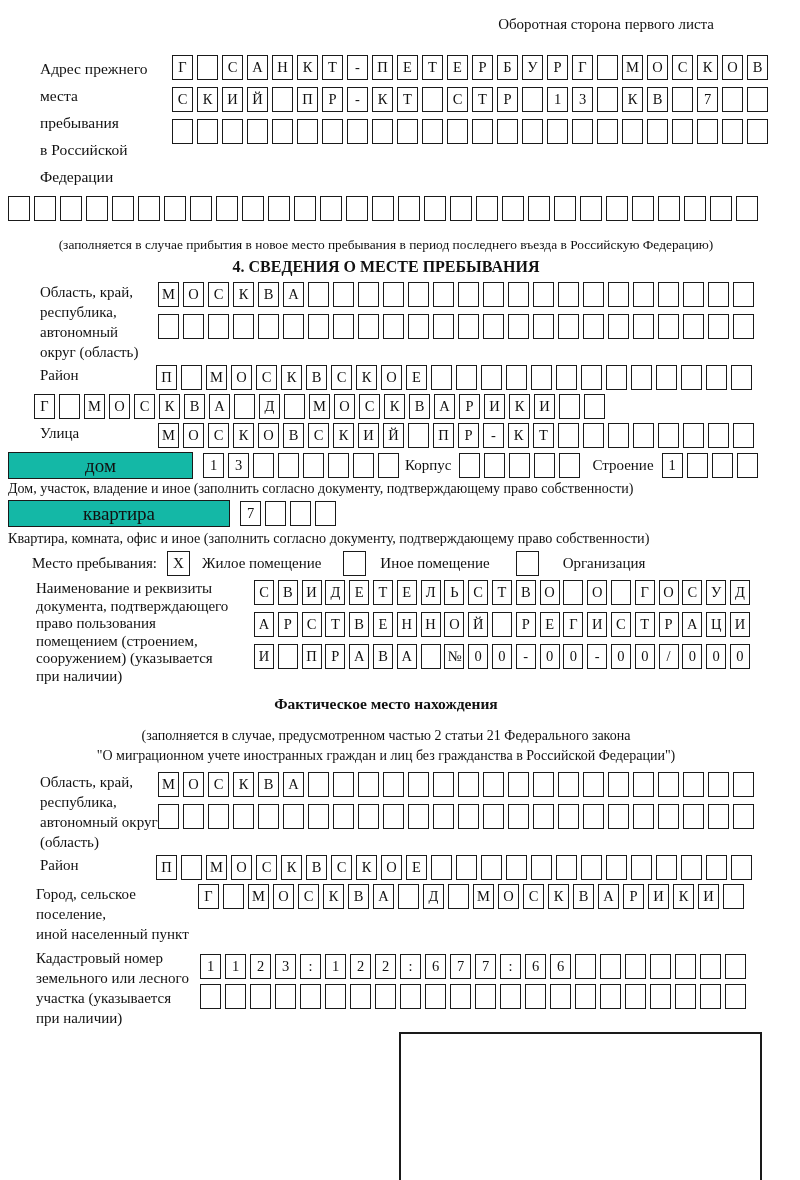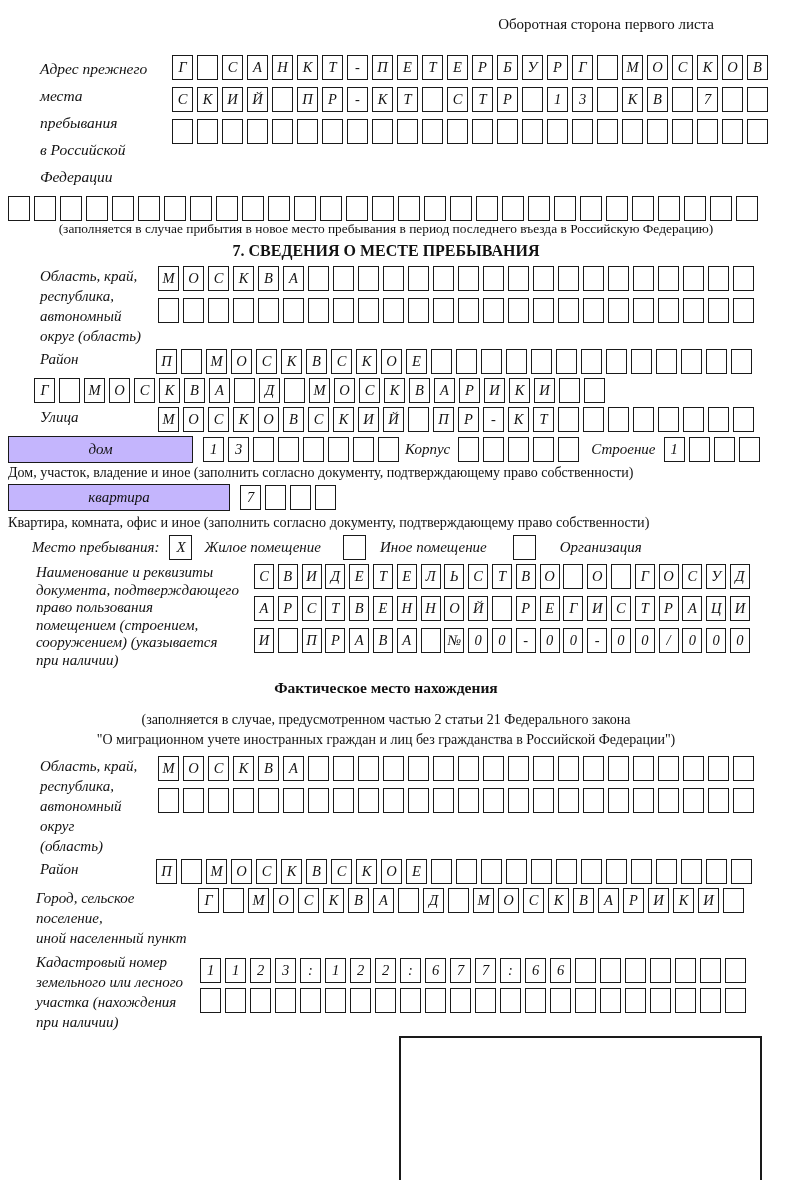--- a/index.html
+++ b/index.html
@@ -7,42 +7,42 @@
     position:relative;
     width:772px;height:1180px;
     background:#fff;color:#111;
     font-family:"Liberation Serif","DejaVu Serif",serif;
     font-size:15px;
     box-sizing:border-box;
     padding:16px 0 0 0;
     overflow:hidden;
   }
   .hdr-right{text-align:right;padding-right:58px;font-size:15px;}
-  .row{display:flex;align-items:flex-start;font-style:italic;}
+  .row{display:flex;align-items:flex-start;}
   .lab{flex:0 0 auto;width:150px;box-sizing:border-box;padding-left:32px;line-height:20px;white-space:pre-line;}
   .lh27{line-height:27px;}
   .lh20{line-height:20px;}
   .lh17{line-height:17.5px;}
   .cellcol{display:flex;flex-direction:column;}
   .cells{display:flex;gap:4px;}
   .cells + .cells{margin-top:7px;}
   .cell{
     flex:0 0 auto;width:21px;height:25px;box-sizing:border-box;
     border:1.6px solid #1a1a1a;background:#fff;
     display:flex;align-items:center;justify-content:center;
     font-size:14.5px;line-height:1;
   }
   .w22 .cell{width:22px;}
   .doc-cells{gap:3.8px;}
   .doc-cells .cell{width:20px;}
   .note{text-align:center;font-size:13.4px;line-height:16px;}
   .sec-title{text-align:center;font-weight:bold;font-size:16px;}
   .namedbox{
     box-sizing:border-box;border:1.7px solid #1a1a1a;height:27px;
-    display:flex;align-items:center;justify-content:center;font-size:15px;background:#c4b5fd;
+    display:flex;align-items:center;justify-content:center;font-size:19px;background:#14b8a6;
   }
   .inline-lab{font-size:15px;line-height:27px;}
   .cbox{
     box-sizing:border-box;border:1.7px solid #1a1a1a;width:23px;height:25px;background:#fff;
     display:flex;align-items:center;justify-content:center;font-size:15px;
   }
   .stamp-box{border:2px solid #1a1a1a;background:#fff;box-sizing:border-box;}
 </style>
 </head>
 <body>
@@ -161,23 +161,23 @@
       <span class="cell"></span>
       <span class="cell"></span>
       <span class="cell"></span>
       <span class="cell"></span>
       <span class="cell"></span>
       <span class="cell"></span>
       <span class="cell"></span>
       <span class="cell"></span>
       <span class="cell"></span>
     </div>
-  <div class="note" style="margin-top:0;">(заполняется в случае прибытия в новое место пребывания в период последнего въезда в Российскую Федерацию)</div>
-
-  <div class="sec-title" style="margin-top:5px;">7. СВЕДЕНИЯ О МЕСТЕ ПРЕБЫВАНИЯ</div>
+  <div class="note" style="margin-top:16px;">(заполняется в случае прибытия в новое место пребывания в период последнего въезда в Российскую Федерацию)</div>
+
+  <div class="sec-title" style="margin-top:5px;">4. СВЕДЕНИЯ О МЕСТЕ ПРЕБЫВАНИЯ</div>
 
   <div class="row" style="margin-top:6px;padding-left:8px;">
     <div class="lab lh20">Область, край,
 республика,
 автономный
 округ (область)</div>
     <div class="cellcol" style="margin-left:0px;">
       <div class="cells">
           <span class="cell">М</span>
           <span class="cell">О</span>
@@ -572,21 +572,21 @@
         <span class="cell">И</span>
         <span class="cell">К</span>
         <span class="cell">И</span>
         <span class="cell"></span>
       </div>
   </div>
 
   <div class="row" style="margin-top:4px;padding-left:8px;">
     <div class="lab lh20" style="width:186px;padding-left:28px;">Кадастровый номер
 земельного или лесного
-участка (нахождения
+участка (указывается
 при наличии)</div>
     <div class="cellcol" style="margin-left:6px;margin-top:6px;">
       <div class="cells">
           <span class="cell">1</span>
           <span class="cell">1</span>
           <span class="cell">2</span>
           <span class="cell">3</span>
           <span class="cell">:</span>
           <span class="cell">1</span>
           <span class="cell">2</span>

